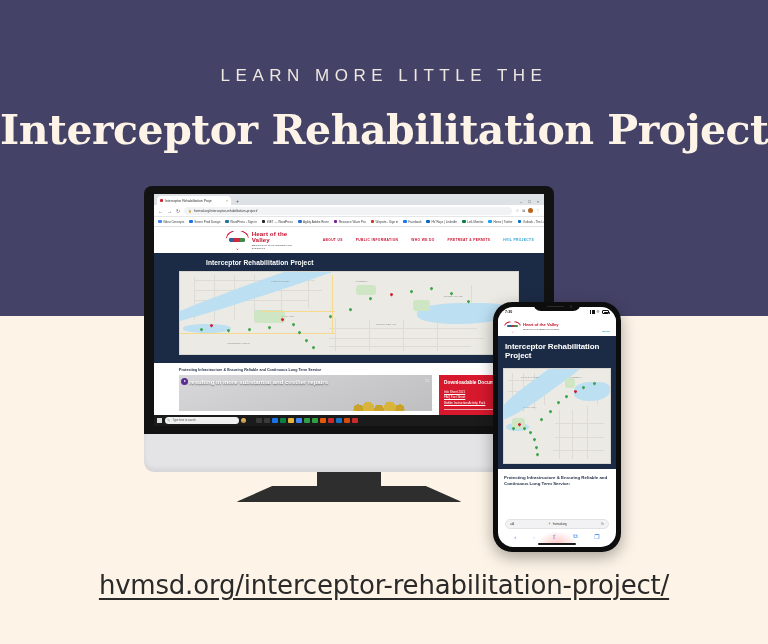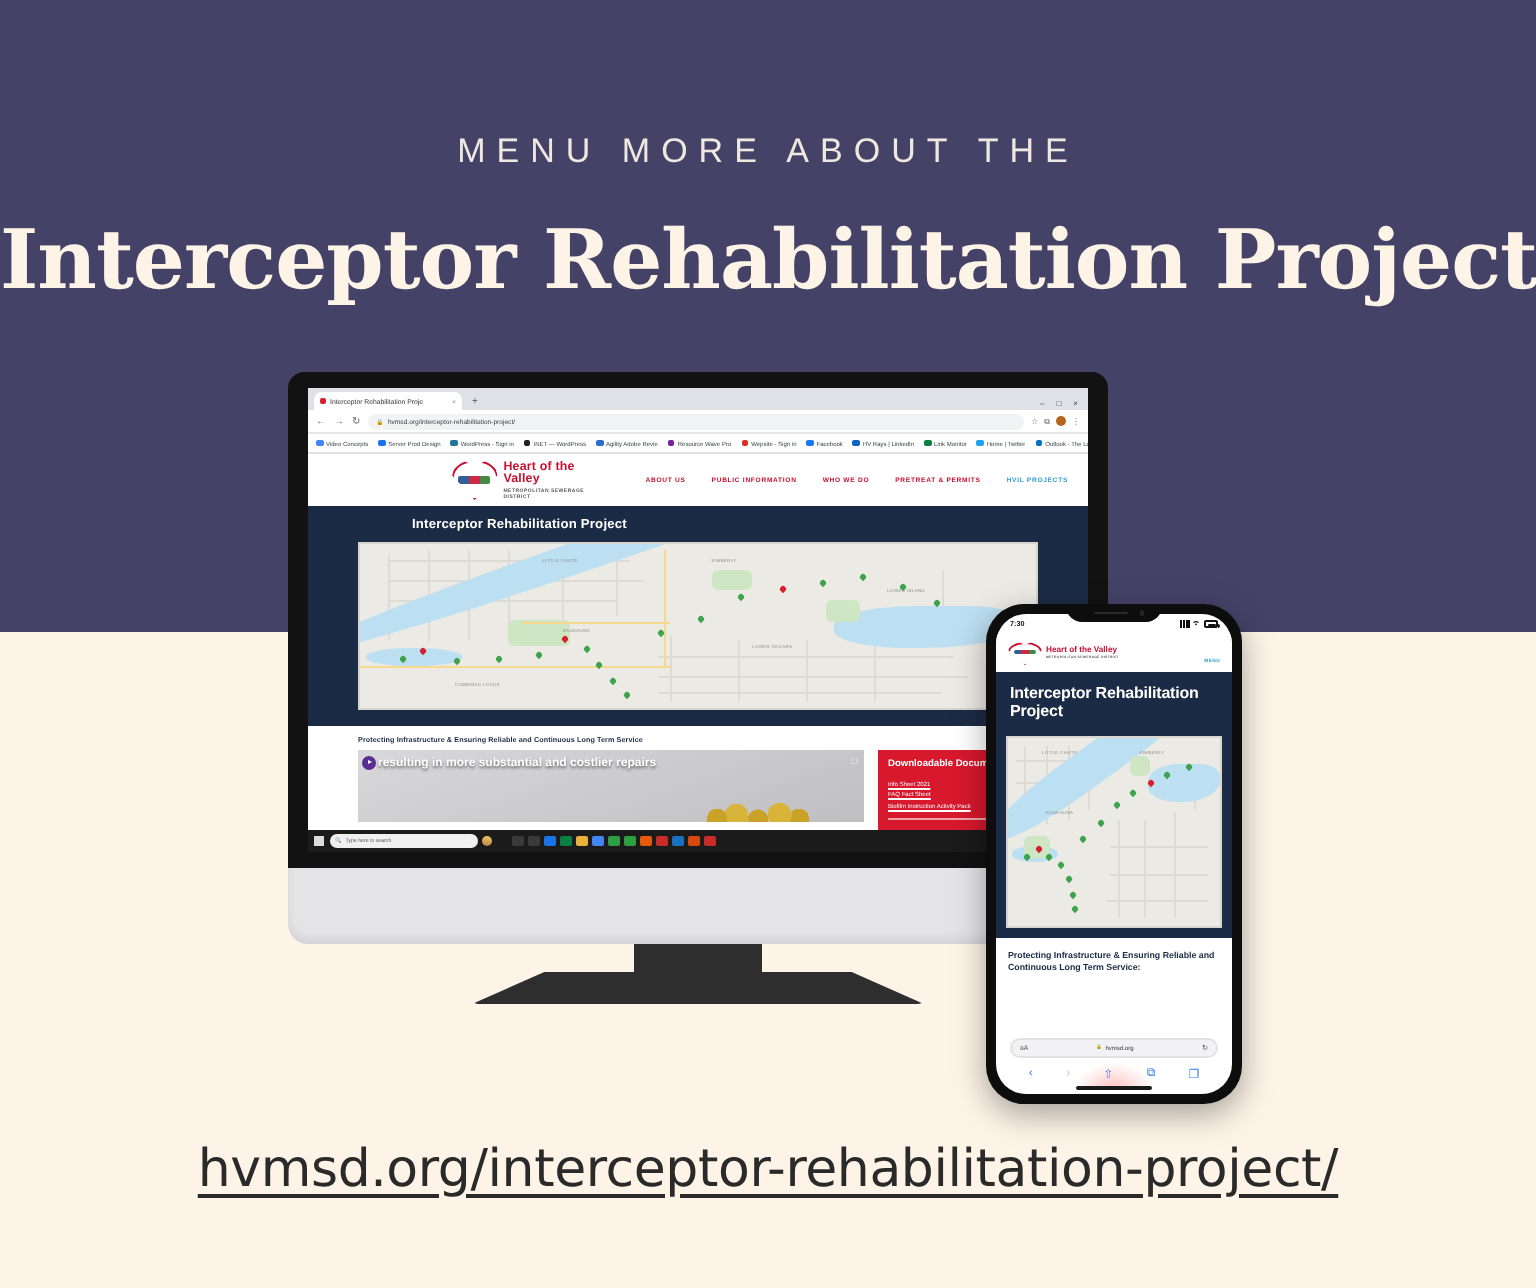--- a/index.html
+++ b/index.html
@@ -319,21 +319,21 @@
     text-decoration: underline; text-underline-offset: 4px;
     font-family: "DejaVu Sans", sans-serif;
   }
 </style>
 </head>
 <body>
 
 <div id="bg-purple"></div>
 <div id="bg-cream"></div>
 
-<div id="eyebrow">MENU MORE ABOUT THE</div>
+<div id="eyebrow">LEARN MORE LITTLE THE</div>
 <div id="headline">Interceptor Rehabilitation Project</div>
 
 <div id="monitor">
   <div id="monitor-bezel">
     <div id="monitor-screen">
 
       <div class="bw-tabstrip">
         <div class="bw-tab">
           <span class="bw-tab-fav"></span>
           <span>Interceptor Rehabilitation Proje</span>

